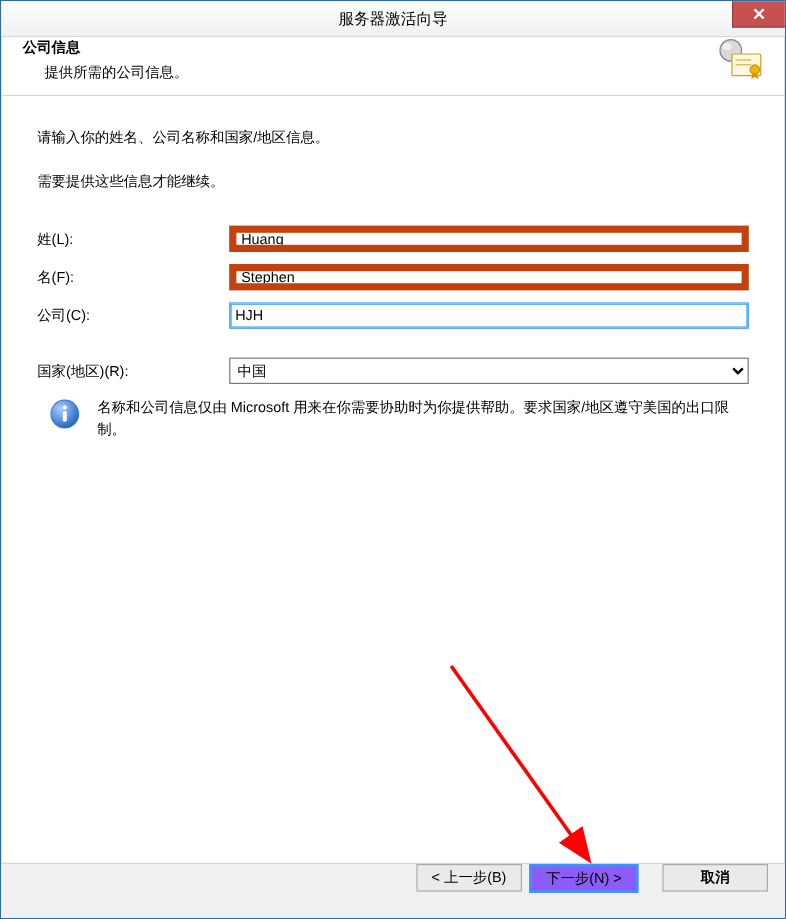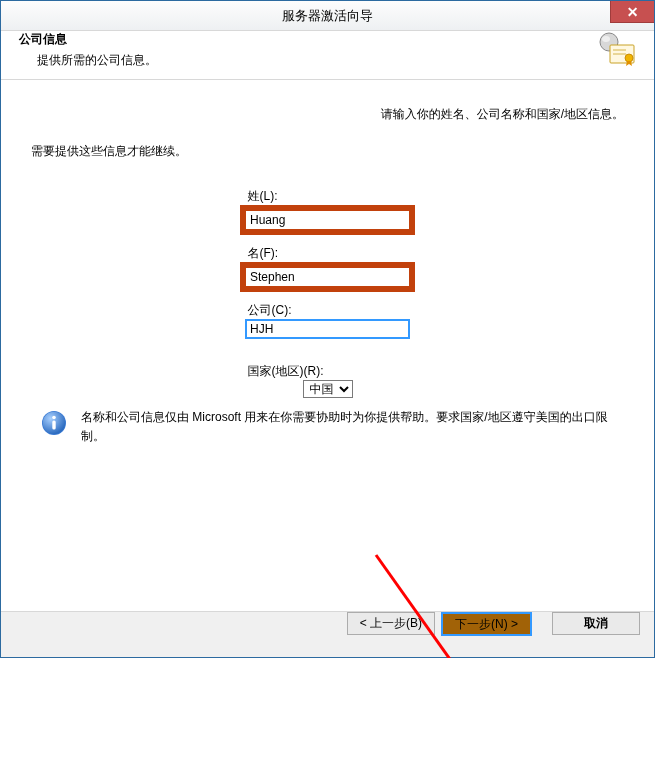--- a/index.html
+++ b/index.html
@@ -5,21 +5,21 @@
   * { box-sizing: border-box; }
   body {
     margin: 0;
     font-family: "Microsoft YaHei", "Segoe UI", sans-serif;
     font-size: 12px;
     background: #fff;
     color: #000;
   }
   .window {
     width: 655px;
-    height: 658px;
+    height: 766px;
     border: 1px solid #2c6aa0;
     display: flex;
     flex-direction: column;
     background: #fff;
     position: relative;
   }
   .titlebar {
     height: 30px;
     background: linear-gradient(to bottom, #fdfdfd, #eef0f2);
     border-bottom: 1px solid #d8d8d8;
@@ -75,31 +75,29 @@
   }
   .header-icon svg { width: 100%; height: 100%; }
   .body-section {
     flex: 1;
     padding: 26px 30px 0 30px;
     position: relative;
   }
   .instruction {
     font-size: 12px;
     margin-bottom: 20px;
-    text-align: right;
   }
   .instruction2 {
     font-size: 12px;
     margin-bottom: 28px;
   }
   .form-row {
     display: flex;
     align-items: center;
     margin-bottom: 10px;
-    flex-direction: column;
   }
   .form-row.gap { margin-bottom: 10px; padding-top: 14px;}
   .form-label {
     width: 160px;
     font-size: 12px;
   }
   .form-input {
     flex: 1;
     height: 22px;
     border: 6px solid #c2410c;
@@ -155,21 +153,21 @@
     background: #eaeaea;
     border: 1px solid #acacac;
     cursor: pointer;
     font-family: "Microsoft YaHei", sans-serif;
     display: inline-flex;
     align-items: center;
     justify-content: center;
   }
   .btn.primary {
     border: 2px solid #3399ff;
-    background: #a16207;
+    background: #8b5cf6;
     height: 24px;
   }
   .btn.cancel { margin-left: 14px; font-weight: bold; }
   .arrow-annotation {
     position: absolute;
     pointer-events: none;
     z-index: 100;
   }
 </style>
 </head>

